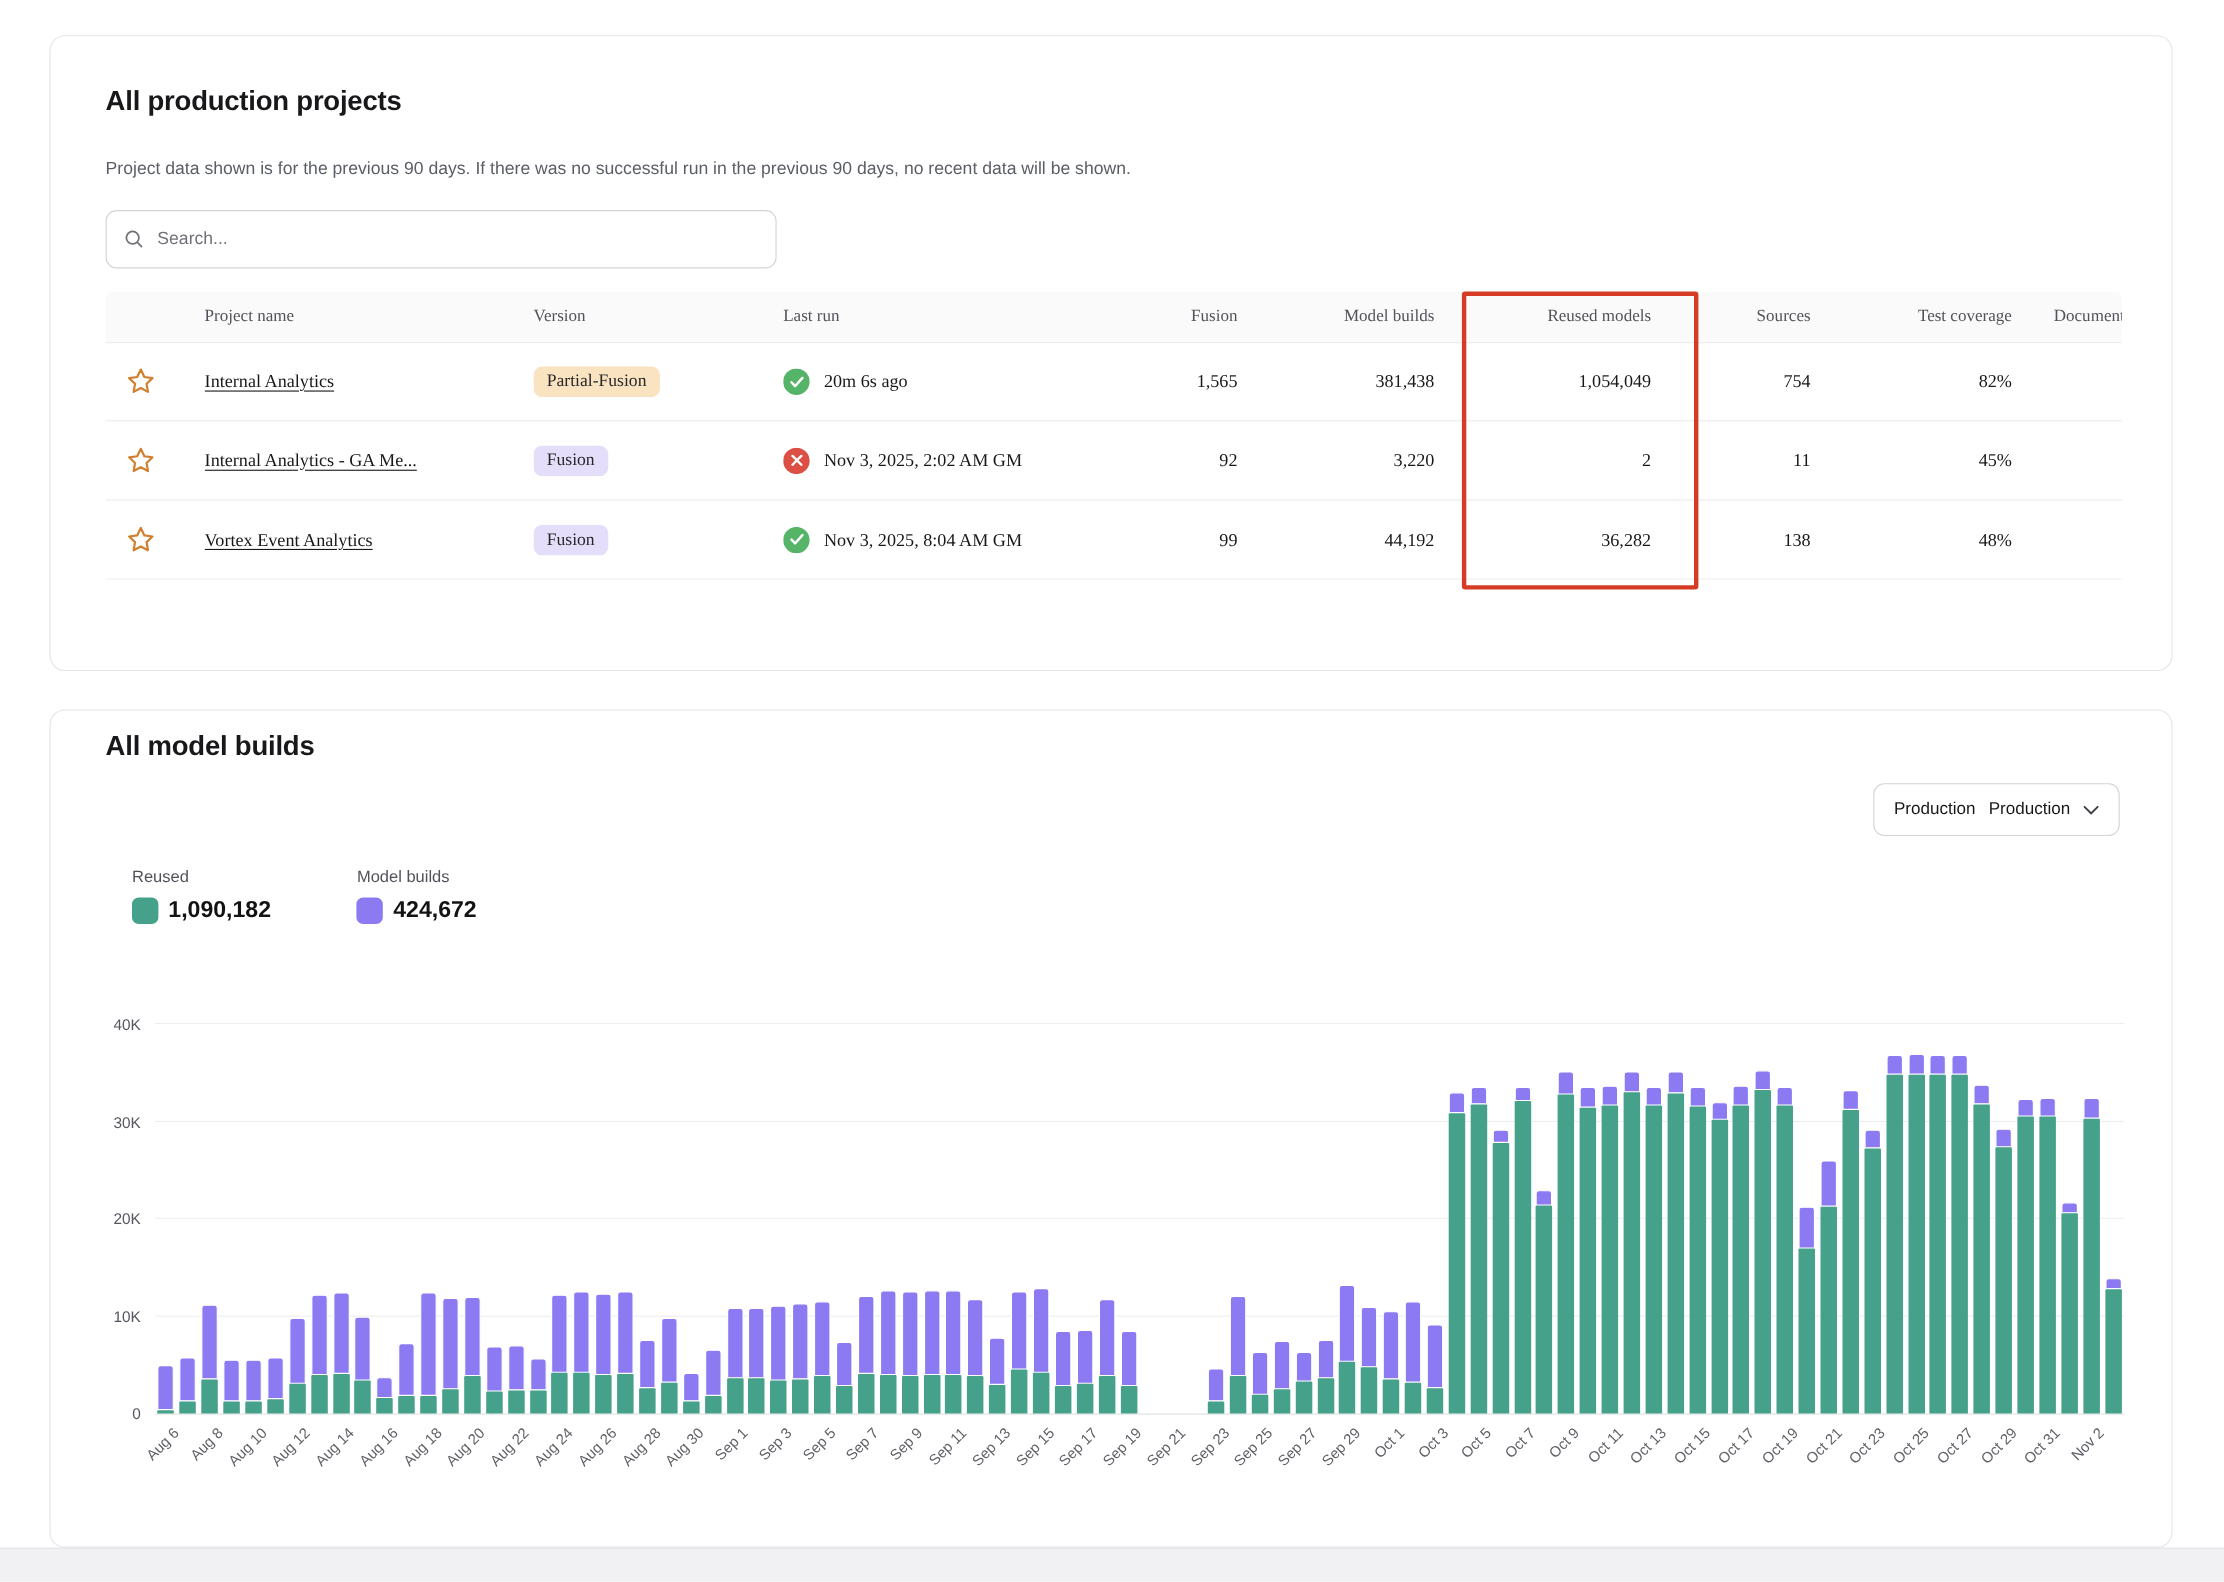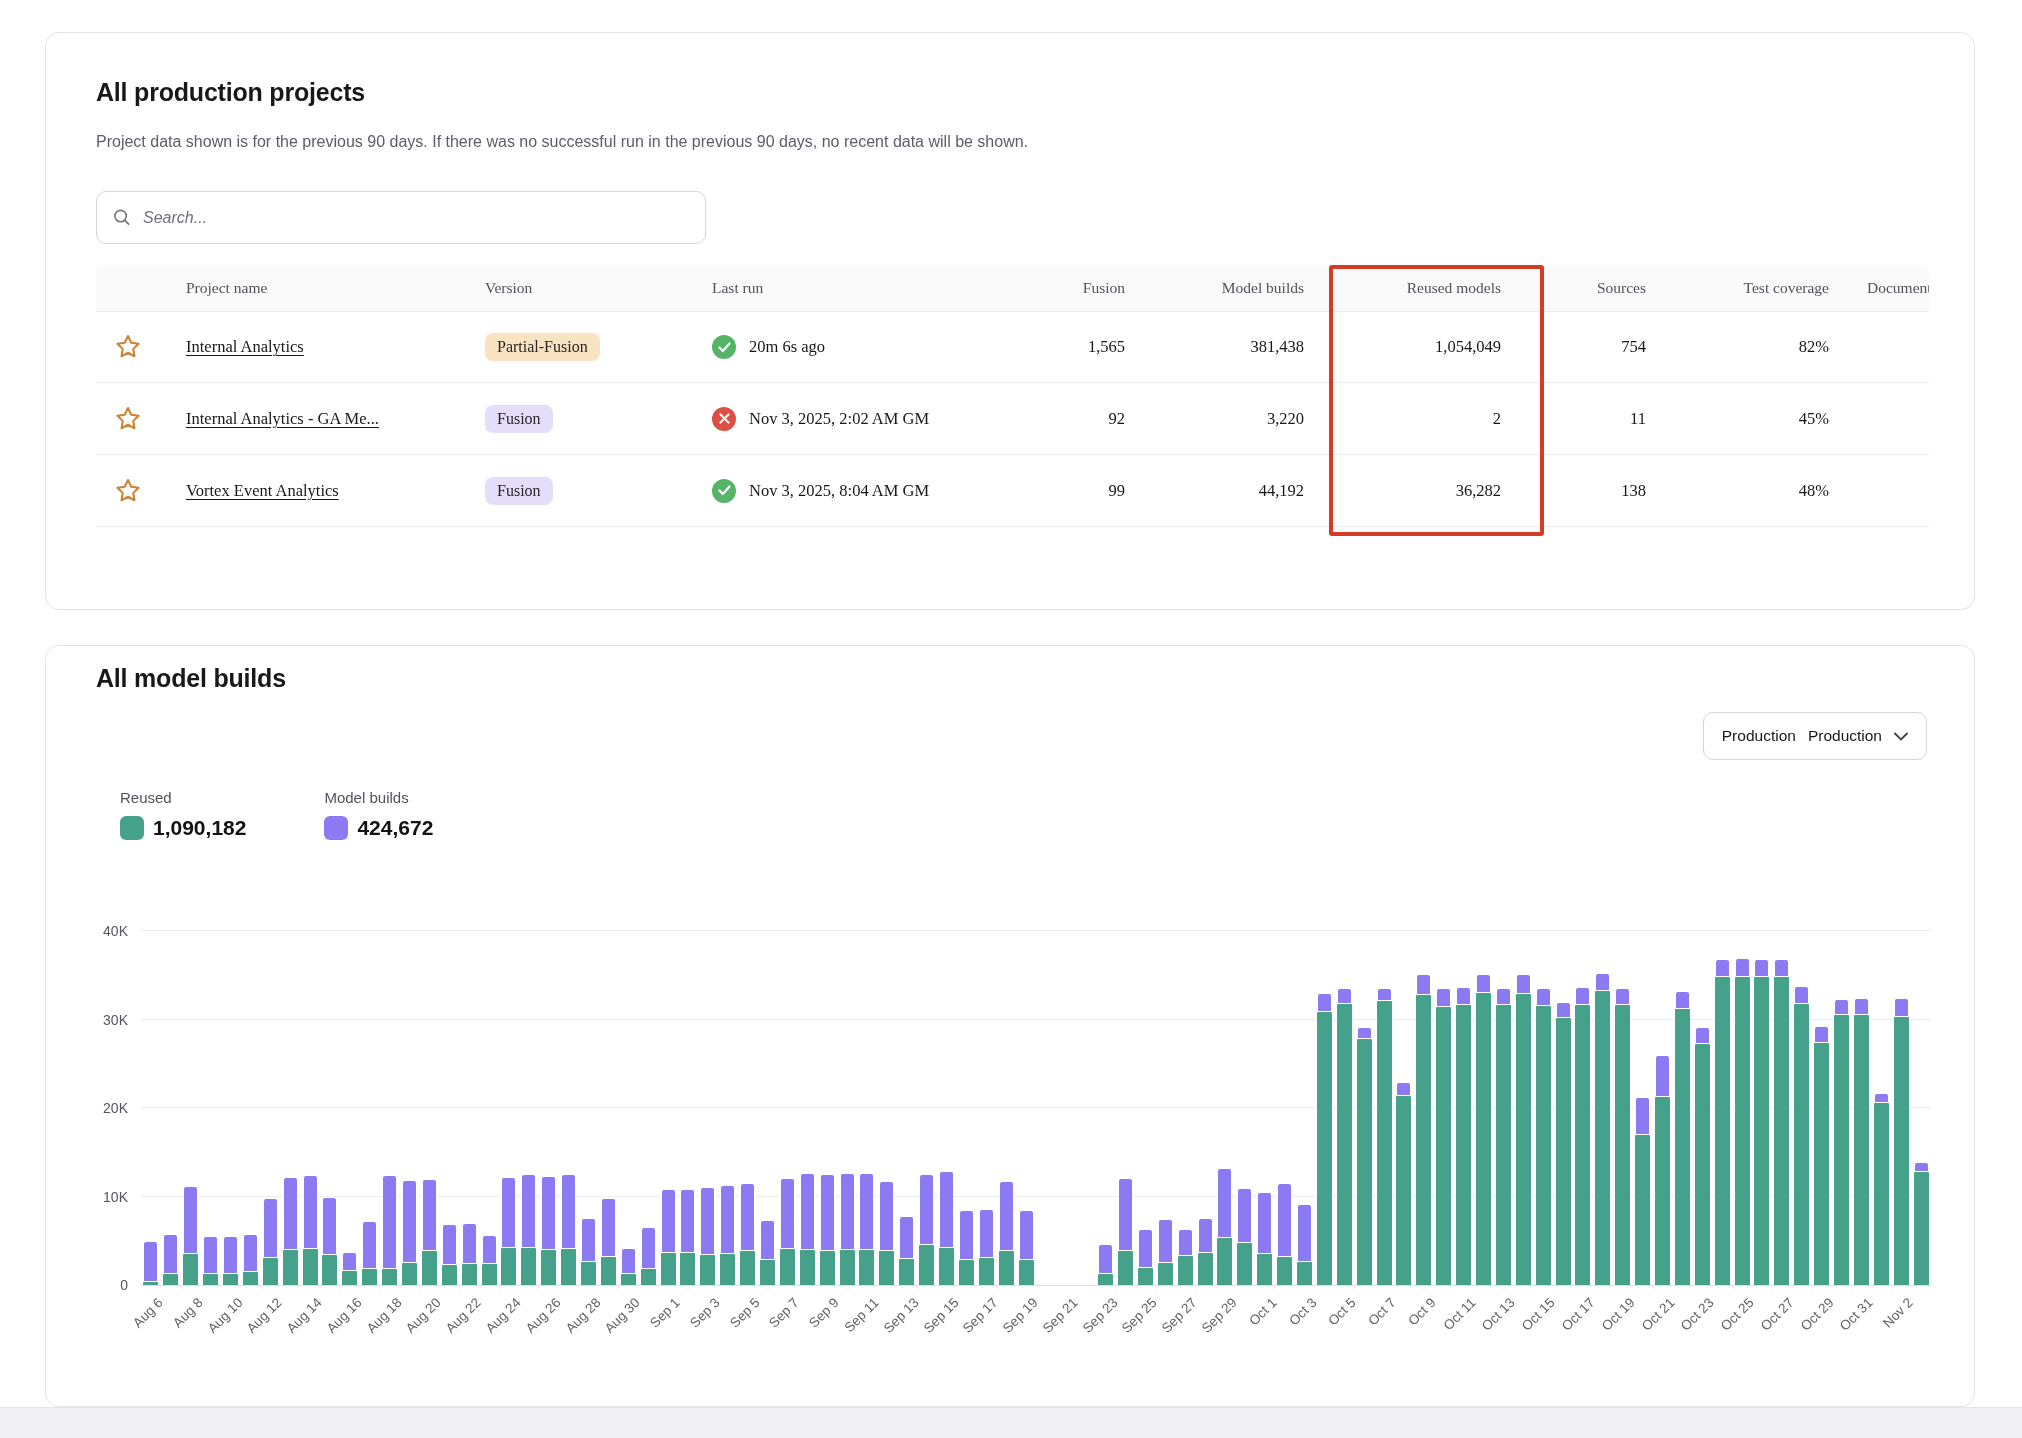--- a/index.html
+++ b/index.html
@@ -7,21 +7,21 @@
 
   .card { position:absolute; left:45px; width:1930px; background:#fff; border:1px solid #e4e4e7; border-radius:14px; }
   #card-projects { top:32px; height:578px; }
   #card-builds  { top:645px; height:762px; }
 
   .card-title { position:absolute; left:50px; font-size:25px; font-weight:700; letter-spacing:-0.2px; color:#18181b; }
   .card-subtitle { position:absolute; left:50px; font-size:16px; color:#5b5e66; }
 
   
   .search-box { position:absolute; left:50px; top:158px; width:610px; height:53px; border:1px solid #d4d4d8; border-radius:10px; display:flex; align-items:center; padding:0 16px; gap:12px; background:#fff; }
-  .search-box input { border:none; outline:none; font-size:16px; color:#c2410c; width:100%; font-family:"Liberation Sans", sans-serif;font-style:italic; }
+  .search-box input { border:none; outline:none; font-size:16px; color:#c2410c; width:100%; font-family:"Liberation Sans", sans-serif; }
   .search-box input::placeholder { color:#71717a; }
 
   
   .table-wrap { position:absolute; left:50px; top:232px; width:1833px; overflow:hidden; }
   .t-header { display:flex; align-items:center; height:46px; background:#fafafa; border-radius:6px 6px 0 0; }
   .t-header .cell { font-size:15.5px; color:#52525b; }
   .t-row { display:flex; align-items:center; height:72px; border-bottom:1px solid #ececee; }
   .t-header + .t-row, .t-row { border-top:none; }
   .t-rows .t-row:first-child { border-top:1px solid #ececee; }
   .cell { flex:none; white-space:nowrap; overflow:hidden;font-family:Liberation Serif, serif; }
@@ -71,21 +71,21 @@
   .seg-reused { width:100%; background:#45a189; border-radius:1px 1px 0 0; }
   .xlabel { position:absolute; font-size:13.5px; color:#5f6167; white-space:nowrap; transform:translateX(-100%) rotate(-45deg); transform-origin:top right; }
 
   #bottom-band { position:absolute; left:0; top:1407px; width:2022px; height:31px; background:#f1f1f3; border-top:1px solid #e4e4e7; }
 </style>
 </head>
 <body>
 
 <section class="card" id="card-projects">
   <h1 class="card-title" style="top:45px">All production projects</h1>
-  <p class="card-subtitle" style="top:100px">Project data shown is for the previous 90 days. If there was no successful run in the previous 90 days, no recent data will be shown.</p>
+  <p class="card-subtitle" style="top:112px">Project data shown is for the previous 90 days. If there was no successful run in the previous 90 days, no recent data will be shown.</p>
 
   <div class="search-box">
     <svg width="19" height="19" viewBox="0 0 19 19" fill="none" stroke="#71717a" stroke-width="1.7">
       <circle cx="8" cy="8" r="6"></circle>
         <line x1="12.5" y1="12.5" x2="17" y2="17"></line>
     </svg>
     <input type="text" placeholder="Search..." style="">
   </div>
 
   <div class="table-wrap">

